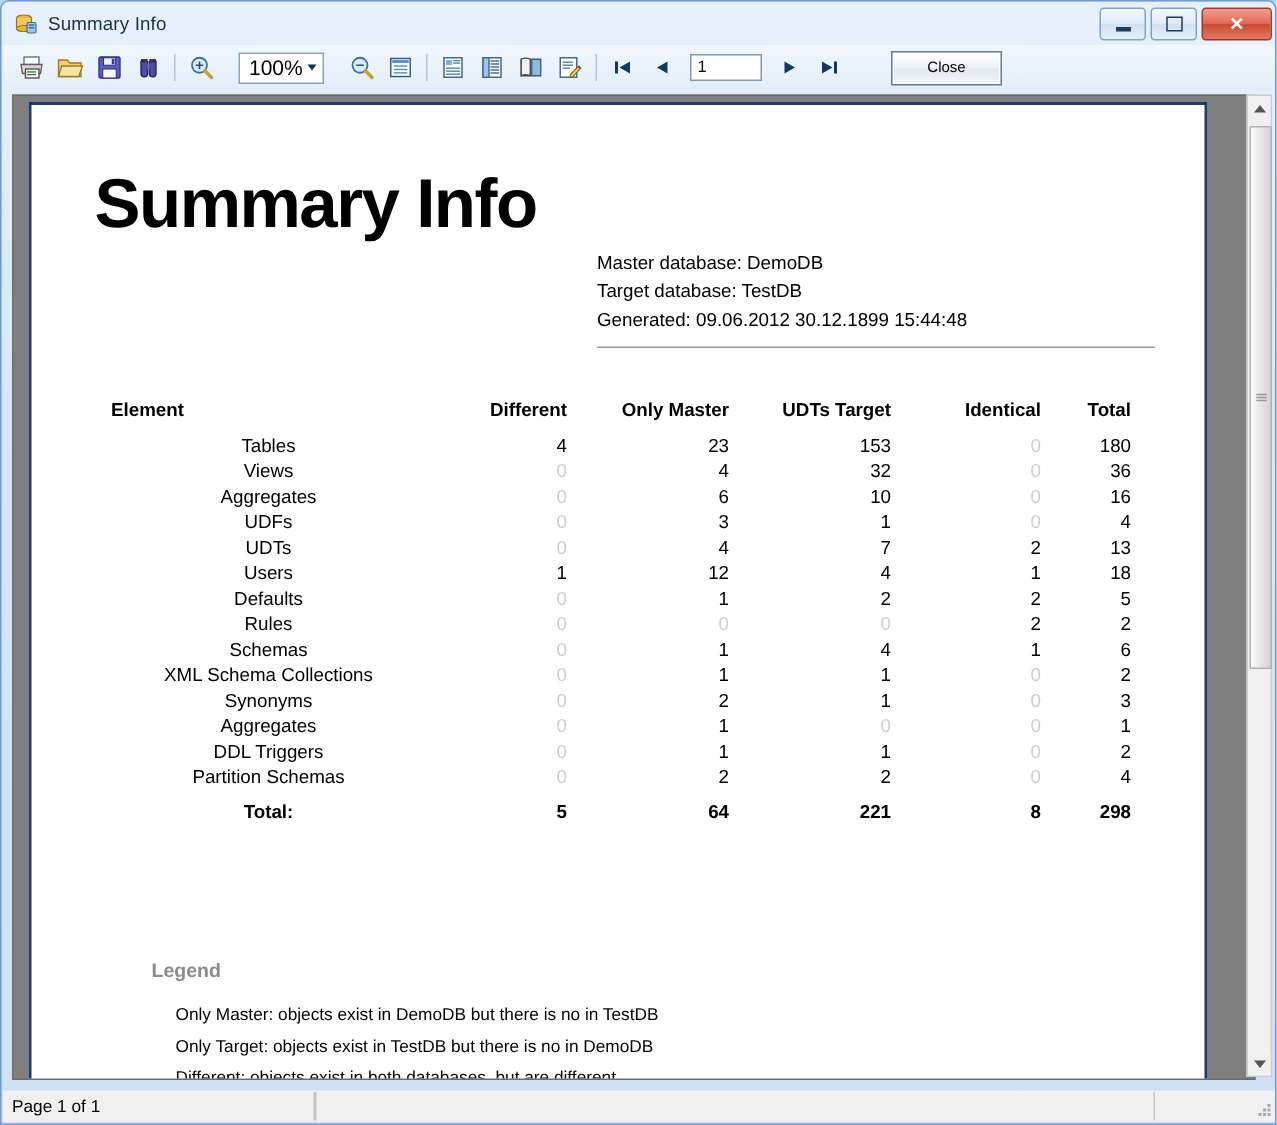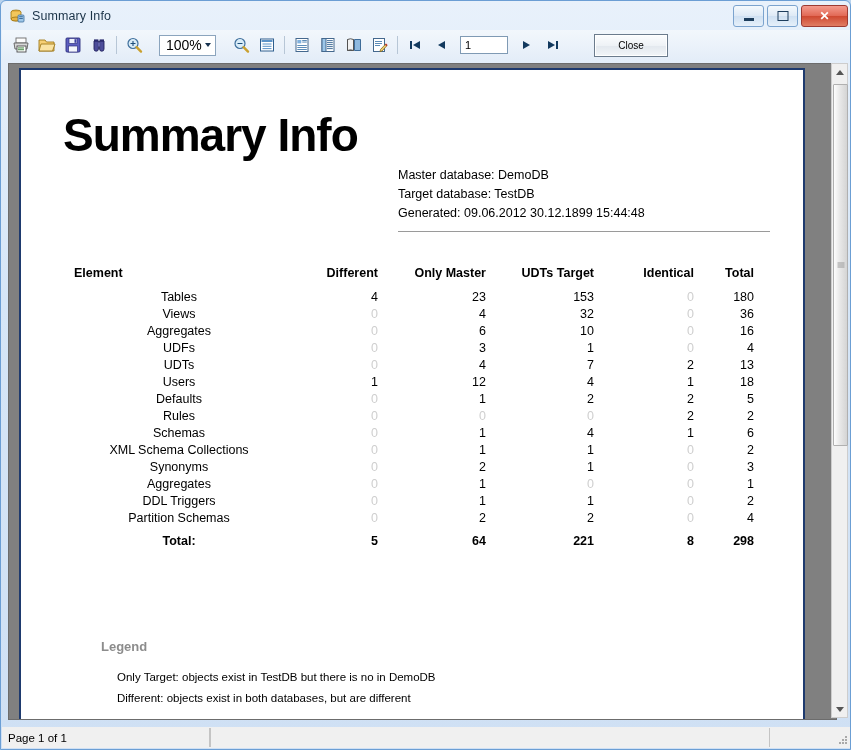--- a/index.html
+++ b/index.html
@@ -630,20 +630,21 @@
               <td>64</td>
               <td>221</td>
               <td>8</td>
               <td>298</td>
             </tr>
           </tfoot>
         </table>
 
         <div class="legend-title">Legend</div>
         <div class="legend-lines">
+          <div>Only Master: objects exist in DemoDB but there is no in TestDB</div>
           <div>Only Target: objects exist in TestDB but there is no in DemoDB</div>
           <div>Different:  objects exist in both databases, but are different</div>
         </div>
 
       </div>
     </div>
   </div>
 
   <div class="vscroll">
     <div class="sb-arrow up">

